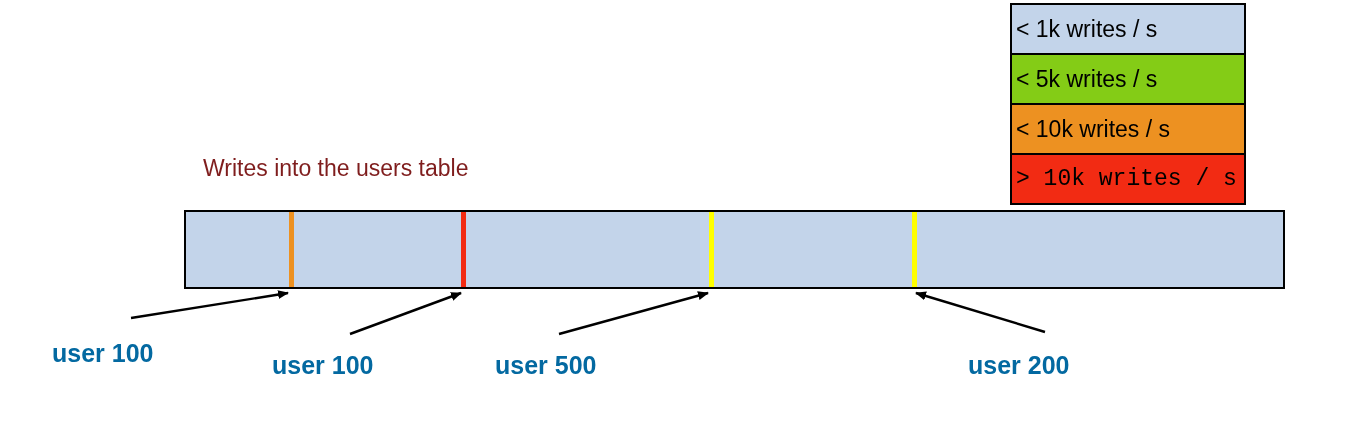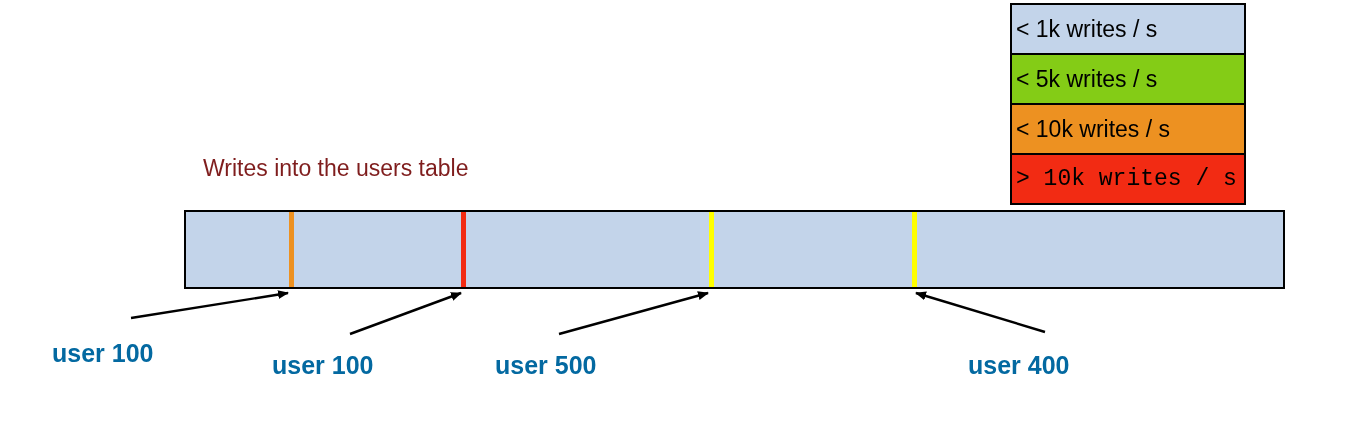--- a/index.html
+++ b/index.html
@@ -132,15 +132,15 @@
     </defs>
     <line x1="131" y1="318" x2="288" y2="293" stroke="#000000" stroke-width="2.4" marker-end="url(#ah)"></line>
     <line x1="350" y1="334" x2="461" y2="293" stroke="#000000" stroke-width="2.4" marker-end="url(#ah)"></line>
     <line x1="559" y1="334" x2="708" y2="293" stroke="#000000" stroke-width="2.4" marker-end="url(#ah)"></line>
     <line x1="1045" y1="332" x2="916" y2="293" stroke="#000000" stroke-width="2.4" marker-end="url(#ah)"></line>
   </svg>
 
   <div class="callout-label" style="left:52px; top:339px;">user 100</div>
   <div class="callout-label" style="left:272px; top:351px;">user 100</div>
   <div class="callout-label" style="left:495px; top:351px;">user 500</div>
-  <div class="callout-label" style="left:968px; top:351px;">user 400</div>
+  <div class="callout-label" style="left:968px; top:351px;">user 200</div>
 
 </div>
 
 </body></html>

